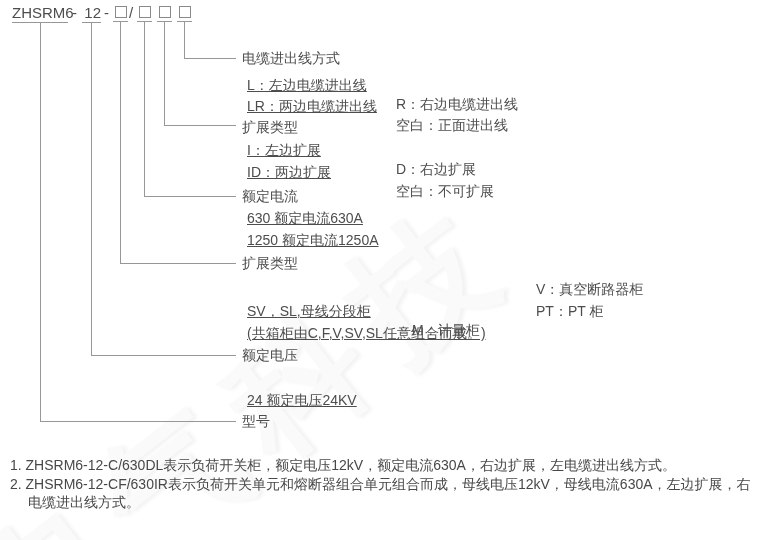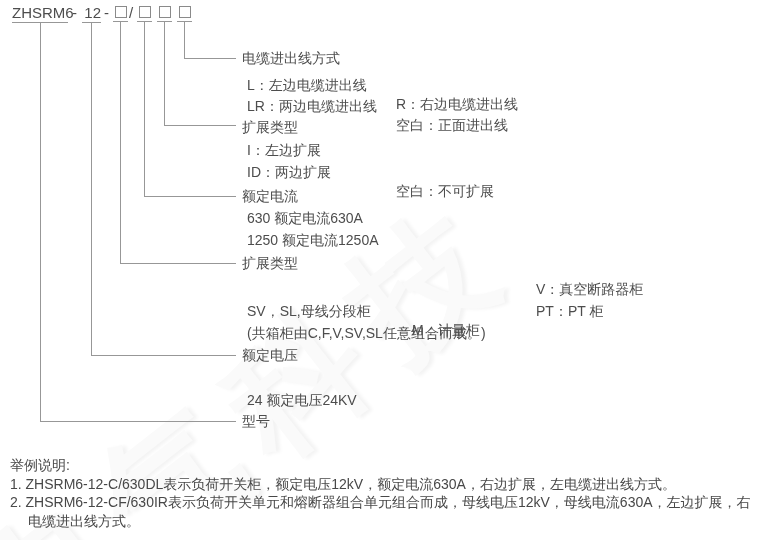--- a/index.html
+++ b/index.html
@@ -21,21 +21,21 @@
   .seg{position:absolute;top:4px;height:17px;line-height:17px;}
   .u{border-bottom:1px solid #979797;padding-bottom:1px;}
   .boxseg{position:absolute;top:4px;width:15px;height:17px;border-bottom:1px solid #979797;text-align:center;}
   .box{display:inline-block;width:10px;height:10px;border:1px solid #8a8a8a;margin-top:2px;background:#fff;}
   
   .vline{position:absolute;width:1px;background:#979797;}
   .hline{position:absolute;height:1px;background:#979797;}
   
   .title{position:absolute;left:242px;height:22px;line-height:22px;font-size:14px;white-space:nowrap;}
   .row{position:absolute;left:247px;height:22px;line-height:22px;font-size:14px;width:500px;white-space:nowrap;}
-  .row .c1{position:absolute;left:0;}
+  .row .c1{position:absolute;left:0;text-decoration:underline;}
   .row .c2{position:absolute;left:149px;margin-top:19px;}
   .row.cab .c2{left:165px;}
   .row.cab .c3{position:absolute;left:289px;}
   
   .examples{position:absolute;left:10px;top:456px;width:742px;font-size:14px;line-height:18.5px;color:#484848;}
   .ex-item{padding-left:18px;text-indent:-18px;}
 </style>
 </head>
 <body>
 
@@ -75,20 +75,21 @@
     <span class="c2">R：右边电缆进出线</span>
   </div>
   <div class="row" style="top:95px">
     <span class="c1">LR：两边电缆进出线</span>
     <span class="c2">空白：正面进出线</span>
   </div>
 
   <div class="title" style="top:116px">扩展类型</div>
   <div class="row" style="top:139px">
     <span class="c1">I：左边扩展</span>
+    <span class="c2">D：右边扩展</span>
   </div>
   <div class="row" style="top:161px">
     <span class="c1">ID：两边扩展</span>
     <span class="c2">空白：不可扩展</span>
   </div>
 
   <div class="title" style="top:185px">额定电流</div>
   <div class="row" style="top:207px">
     <span class="c1">630 额定电流630A</span>
   </div>
@@ -110,18 +111,17 @@
   </div>
 
   <div class="title" style="top:344px">额定电压</div>
   <div class="row" style="top:389px">
     <span class="c1">24 额定电压24KV</span>
   </div>
 
   <div class="title" style="top:410px">型号</div>
 
   <div class="examples">
-    <div>举例说明:</div>
     <div class="ex-item">1. ZHSRM6-12-C/630DL表示负荷开关柜，额定电压12kV，额定电流630A，右边扩展，左电缆进出线方式。</div>
     <div class="ex-item">2. ZHSRM6-12-CF/630IR表示负荷开关单元和熔断器组合单元组合而成，母线电压12kV，母线电流630A，左边扩展，右电缆进出线方式。</div>
   </div>
 
 </div>
 
 </body></html>

